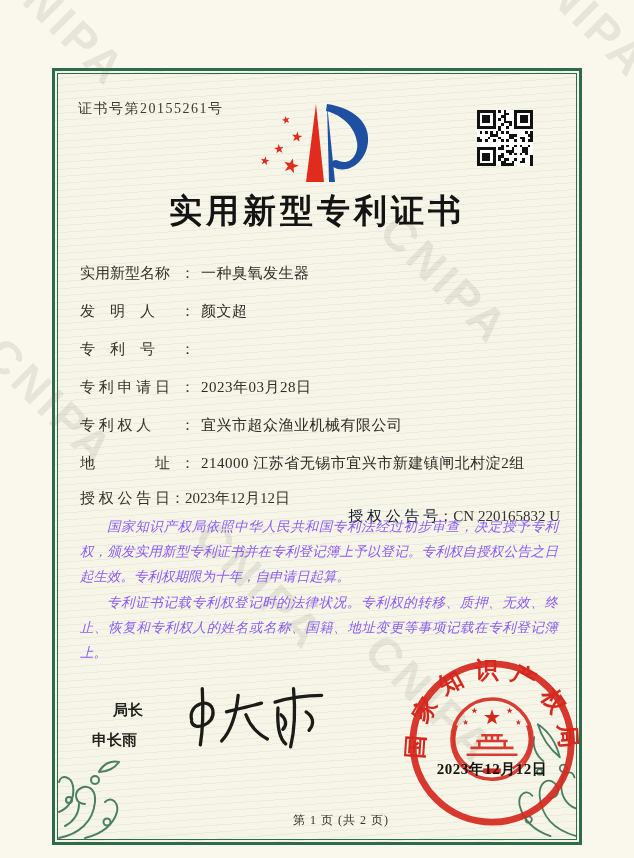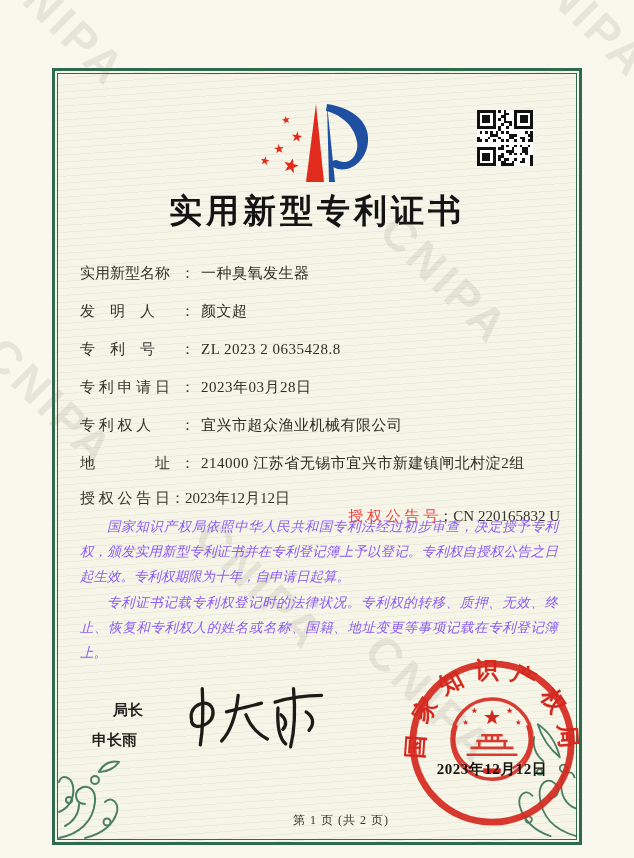--- a/index.html
+++ b/index.html
@@ -33,21 +33,21 @@
     position:absolute;left:0;right:0;top:189px;text-align:center;
     font-size:33px;font-weight:bold;letter-spacing:4px;color:#141414;
   }
   .fields{position:absolute;left:80px;top:264px;width:480px;}
   .frow{display:flex;align-items:baseline;height:38px;font-size:15px;white-space:pre;}
   .frow .lbl{display:inline-block;width:100px;color:#35332c;}
   .frow .sep{margin-right:6px;color:#35332c;}
   .frow .val{color:#2f2d28;letter-spacing:0.5px;}
   .grant-row{display:flex;align-items:baseline;height:38px;font-size:15px;white-space:pre;margin-top:-3px;}
   .grant-row .group1{display:flex;align-items:center;width:252px;}
-  .grant-row .lbl2{color:#ef4444;}
+  .grant-row .lbl2{color:#0f172a;}
   .paras{
     position:absolute;left:80px;top:514px;width:478px;
     font-size:13.5px;line-height:25px;text-align:justify;color:#8b5cf6;
     font-style:italic;
   }
   .paras p{margin:0 0 1px 0;text-indent:2em;}
   .sig-title{position:absolute;left:88px;top:701px;font-family:"Liberation Sans","DejaVu Sans",sans-serif;font-size:15px;font-weight:600;color:#25231f;margin-left:25px;}
   .sig-name{position:absolute;left:92px;top:731px;font-family:"Liberation Sans","DejaVu Sans",sans-serif;font-size:15px;font-weight:700;color:#25231f;}
   .sig-script{position:absolute;left:178px;top:680px;width:165px;height:88px;}
   .seal{position:absolute;left:404px;top:655px;width:176px;height:176px;z-index:3;}
@@ -71,20 +71,21 @@
   <div class="wm" style="left:-30px;top:375px">CNIPA</div>
   <div class="wm" style="left:180px;top:558px">CNIPA</div>
   <div class="wm" style="left:350px;top:672px">CNIPA</div>
 
   <div class="frame">
     <div class="frame-inner"></div>
   </div>
 
   <div class="content">
 
+    <div class="cert-no">证书号第20155261号</div>
 
     <svg class="logo" viewBox="0 0 130 88" aria-hidden="true">
       <defs>
         <path id="st" d="M0,-10 L2.35,-3.24 9.51,-3.09 3.8,1.24 5.88,8.09 0,4 -5.88,8.09 -3.8,1.24 -9.51,-3.09 -2.35,-3.24 Z"></path>
       </defs>
       <g fill="#e02b1d">
         <use href="#st" transform="translate(36,20) scale(0.42) rotate(-14)"></use>
         <use href="#st" transform="translate(47,37) scale(0.55) rotate(8)"></use>
         <use href="#st" transform="translate(29,49) scale(0.5) rotate(-6)"></use>
         <use href="#st" transform="translate(15,61) scale(0.46) rotate(10)"></use>
@@ -205,21 +206,21 @@
     <div class="title">实用新型专利证书</div>
 
     <div class="fields">
       <div class="frow">
         <span class="lbl">实用新型名称</span><span class="sep">：</span><span class="val">一种臭氧发生器</span>
       </div>
       <div class="frow">
         <span class="lbl">发　明　人</span><span class="sep">：</span><span class="val">颜文超</span>
       </div>
       <div class="frow">
-        <span class="lbl">专　利　号</span><span class="sep">：</span><span class="val">ZL 2023 2 0635428.8</span>
+        <span class="lbl">专　利　号</span><span class="sep">：</span>
       </div>
       <div class="frow">
         <span class="lbl">专 利 申 请 日</span><span class="sep">：</span><span class="val">2023年03月28日</span>
       </div>
       <div class="frow">
         <span class="lbl">专 利 权 人</span><span class="sep">：</span><span class="val">宜兴市超众渔业机械有限公司</span>
       </div>
       <div class="frow">
         <span class="lbl">地　　　　址</span><span class="sep">：</span><span class="val">214000 江苏省无锡市宜兴市新建镇闸北村淀2组</span>
       </div>

